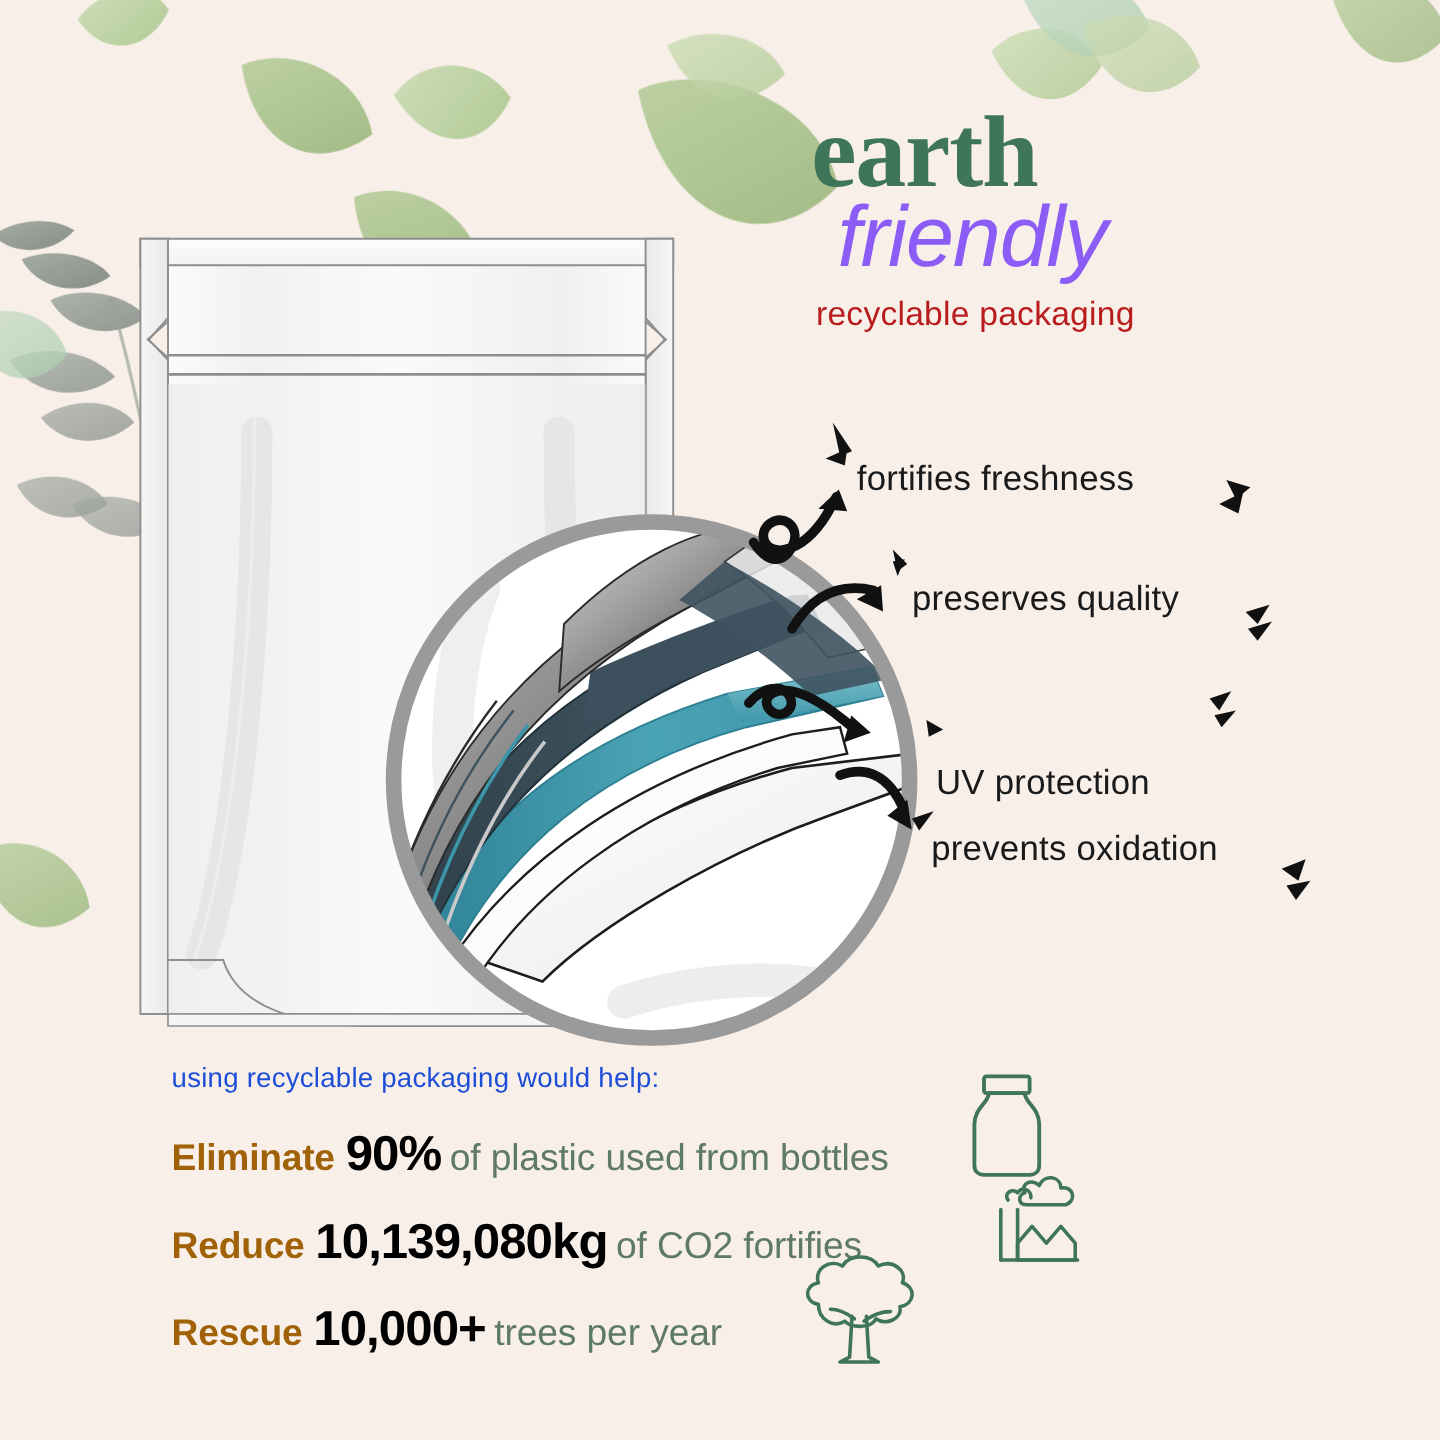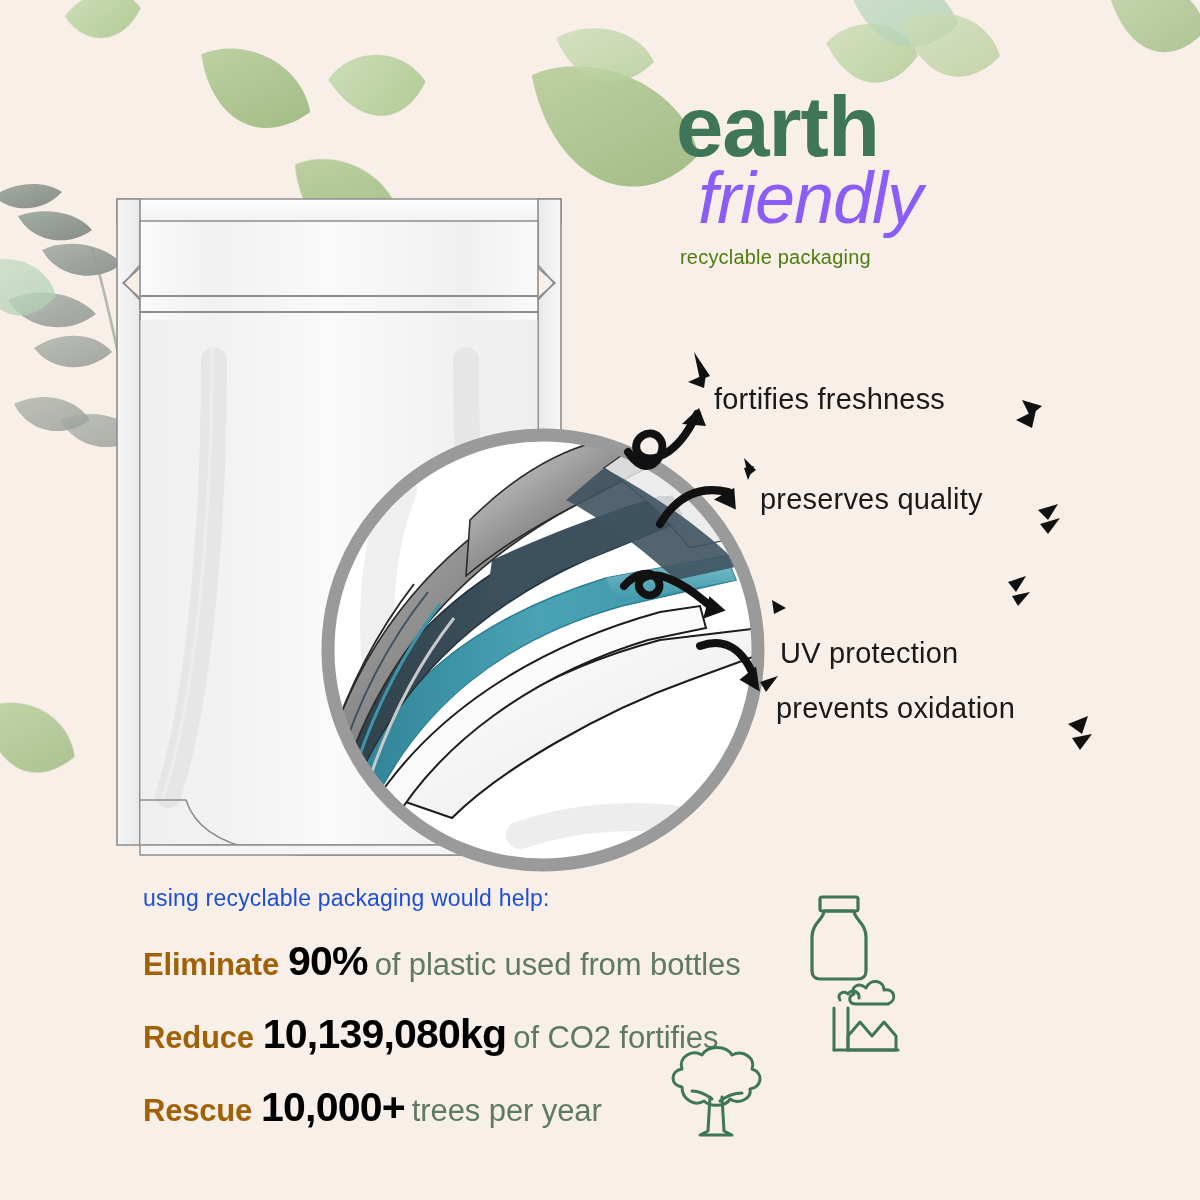--- a/index.html
+++ b/index.html
@@ -18,27 +18,28 @@
   .pouch-wrap{position:absolute;left:0;top:0;width:1200px;height:1200px;}
 
   
   .magnifier{position:absolute;left:0;top:0;width:1200px;height:1200px;}
 
   
   .title-block{position:absolute;left:676px;top:88px;width:500px;}
   .t-earth{
     font-size:85px;line-height:0.92;font-weight:700;color:#3f7558;
     letter-spacing:-1px;
+    font-family:Liberation Serif, serif;
   }
   .t-friendly{
     font-size:72px;line-height:1.0;font-weight:300;color:#8b5cf6;
     letter-spacing:-1px;margin-left:22px;margin-top:-4px;font-style:italic;
   }
   .t-sub{
-    font-size:20px;color:#4d7c0f;font-weight:400;margin-top:12px;margin-left:4px;
+    font-size:28px;color:#b91c1c;font-weight:400;margin-top:12px;margin-left:4px;
     letter-spacing:.2px;
   }
 
   
   .feature{
     position:absolute;font-size:29px;color:#1a1a1a;white-space:nowrap;font-weight:400;
     letter-spacing:.2px;
   }
   .f0{left:714px;top:383px;}
   .f1{left:760px;top:483px;}

